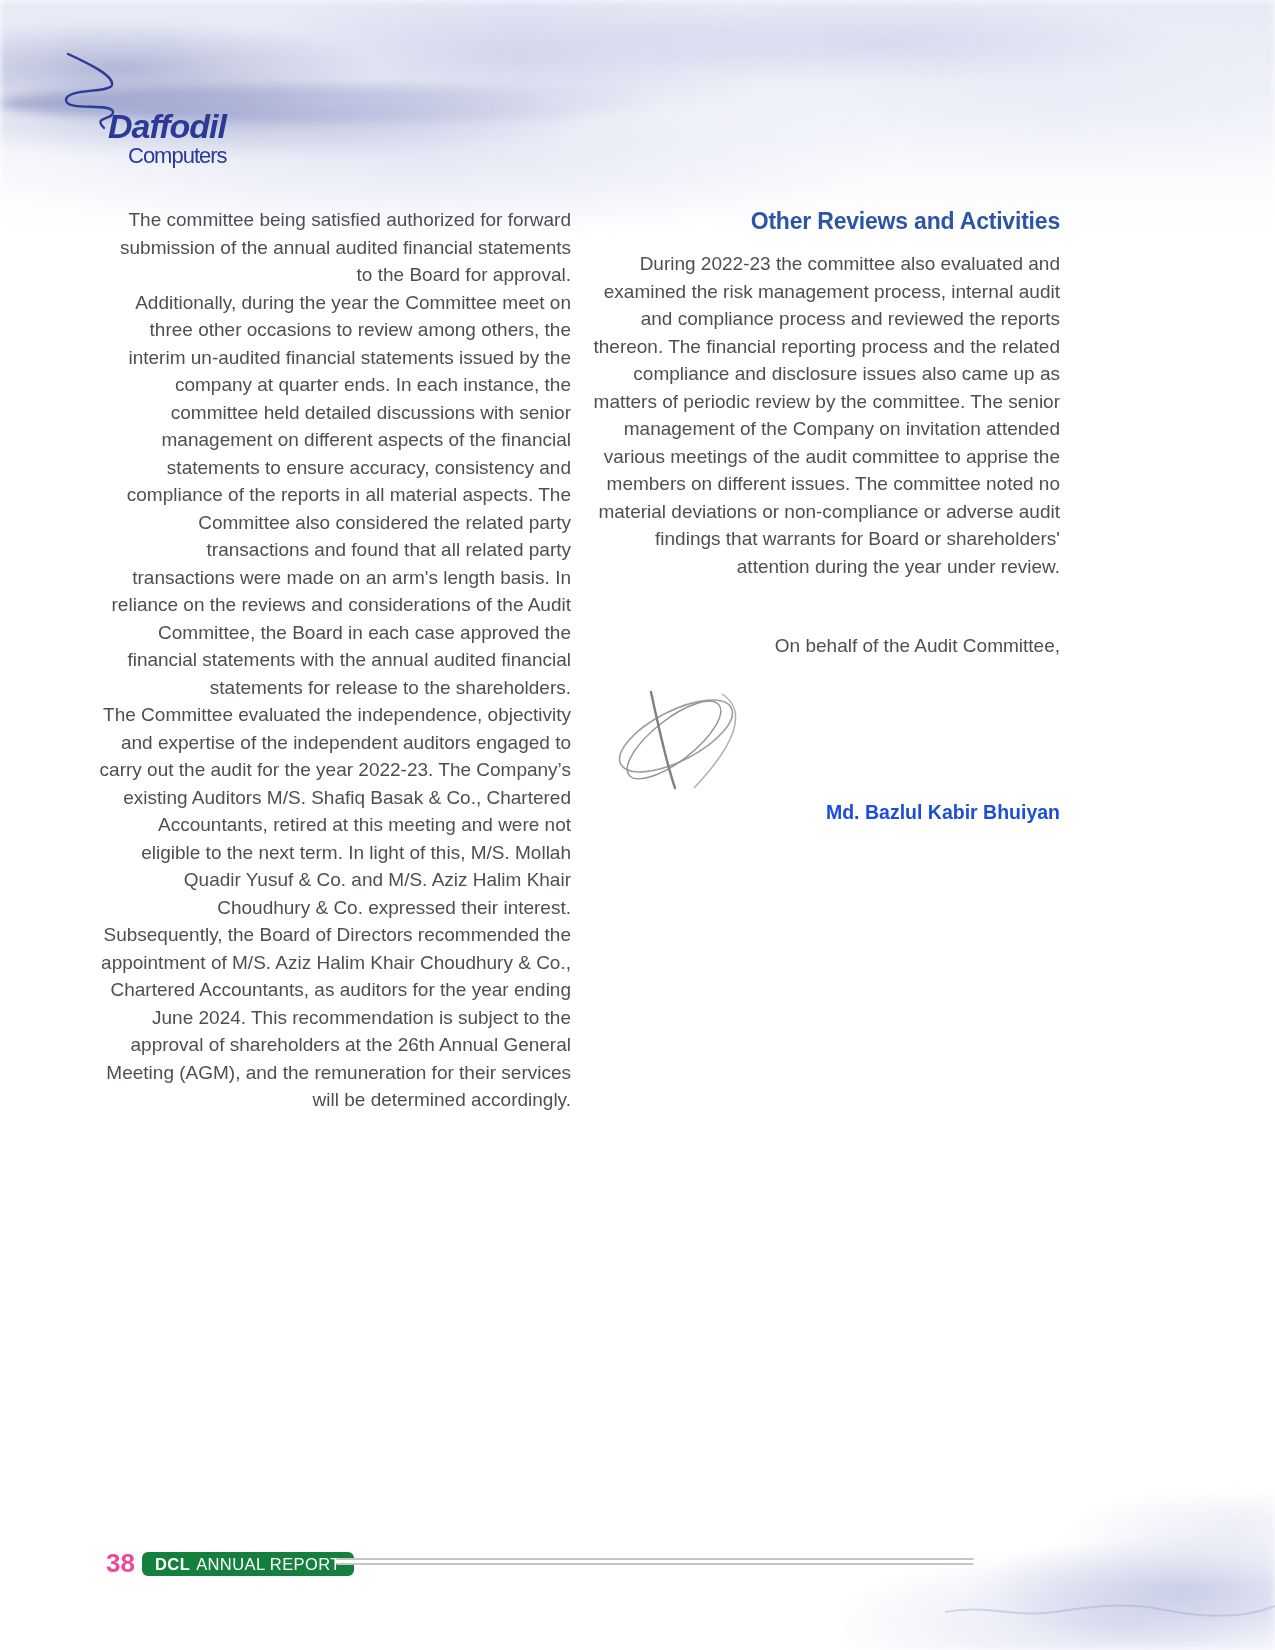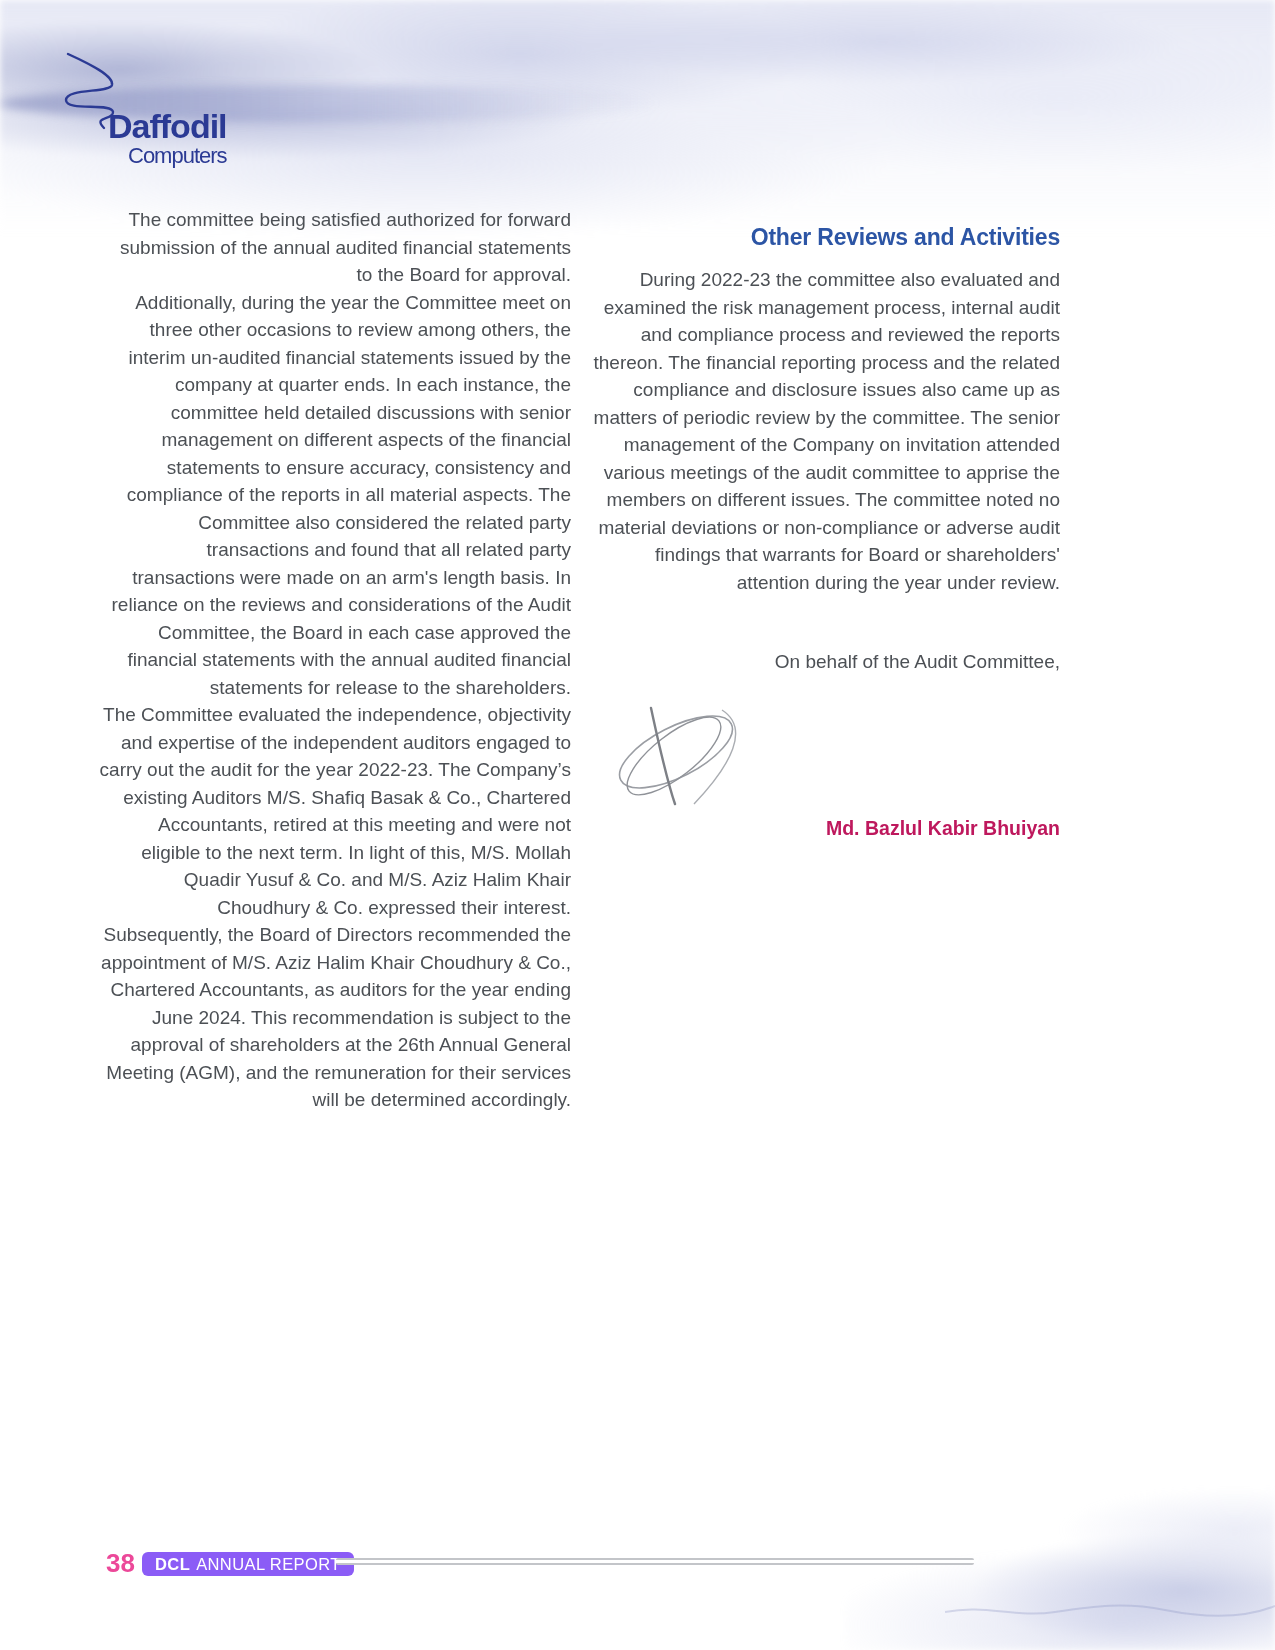--- a/index.html
+++ b/index.html
@@ -34,49 +34,49 @@
       radial-gradient(ellipse 390px 105px at 270px 155px, rgba(190,195,228,.45), rgba(190,195,228,0) 75%),
       radial-gradient(ellipse 250px 60px at 390px 60px, rgba(205,209,235,.40), rgba(205,209,235,0) 70%);
     filter:blur(3px);
   }
   .wc-bottom-wave{position:absolute;right:0;bottom:22px;width:330px;height:40px;pointer-events:none;opacity:.55;}
 
   
   .logo-squiggle{position:absolute;left:62px;top:50px;width:62px;height:82px;}
   .logo-line1{
     position:absolute;left:108px;top:110px;color:#2b3a94;font-weight:bold;
-    font-size:34px;letter-spacing:-1px;line-height:32px;
+    font-size:34px;letter-spacing:-1px;line-height:32px;font-style:italic;
   }
   .logo-line2{
     position:absolute;left:128px;top:140px;color:#2b3a94;font-weight:normal;
     font-size:22px;letter-spacing:-1px;line-height:32px;
   }
 
   
   .col{position:absolute;top:206px;width:472px;color:#4c5055;font-size:19px;line-height:27.5px;text-align:right;}
   .col-left{left:99px;}
   .col-right{left:588px;}
   .col p{margin:0;}
   h2.sec{
     margin:0;color:#2c55a5;font-size:23px;font-weight:bold;line-height:31px;letter-spacing:-0.2px;
   }
   .col-left h2.sec{margin-top:26px;margin-bottom:9px;}
-  .col-right h2.sec{margin-top:16px;margin-bottom:13px;}
+  .col-right h2.sec{margin-top:0;margin-bottom:13px;}
   .closing{margin-top:52px !important;}
   .signature{display:block;margin:24px 0 0 16px;width:152px;height:110px;}
-  .sig-name{margin-top:4px;font-weight:bold;color:#be185d;font-size:19.5px;line-height:28px;}
+  .sig-name{margin-top:4px;font-weight:bold;color:#1d4ed8;font-size:19.5px;line-height:28px;}
   .sig-title{color:#4c5055;font-size:19.5px;line-height:28px;}
 
   
   .pagenum{
     position:absolute;left:106px;top:1549px;color:#ec4899;font-weight:bold;font-size:26px;line-height:28px;
   }
   .footer-badge{
     position:absolute;left:142px;top:1552px;height:24px;border-radius:6px;
-    background:#8b5cf6;color:#ffffff;display:inline-flex;align-items:center;
+    background:#15803d;color:#ffffff;display:inline-flex;align-items:center;
     padding:0 13px;font-size:16.5px;letter-spacing:.4px;white-space:nowrap;
   }
   .footer-badge .b1{font-weight:bold;margin-right:6px;}
   .footer-badge .b2{font-weight:normal;}
   .footer-rule{
     position:absolute;left:336px;top:1558px;width:638px;height:3px;
     border-top:2px solid #c3c5c9;border-bottom:2px solid #c3c5c9;background:#ffffff;
     border-radius:2px;
   }
 </style>

